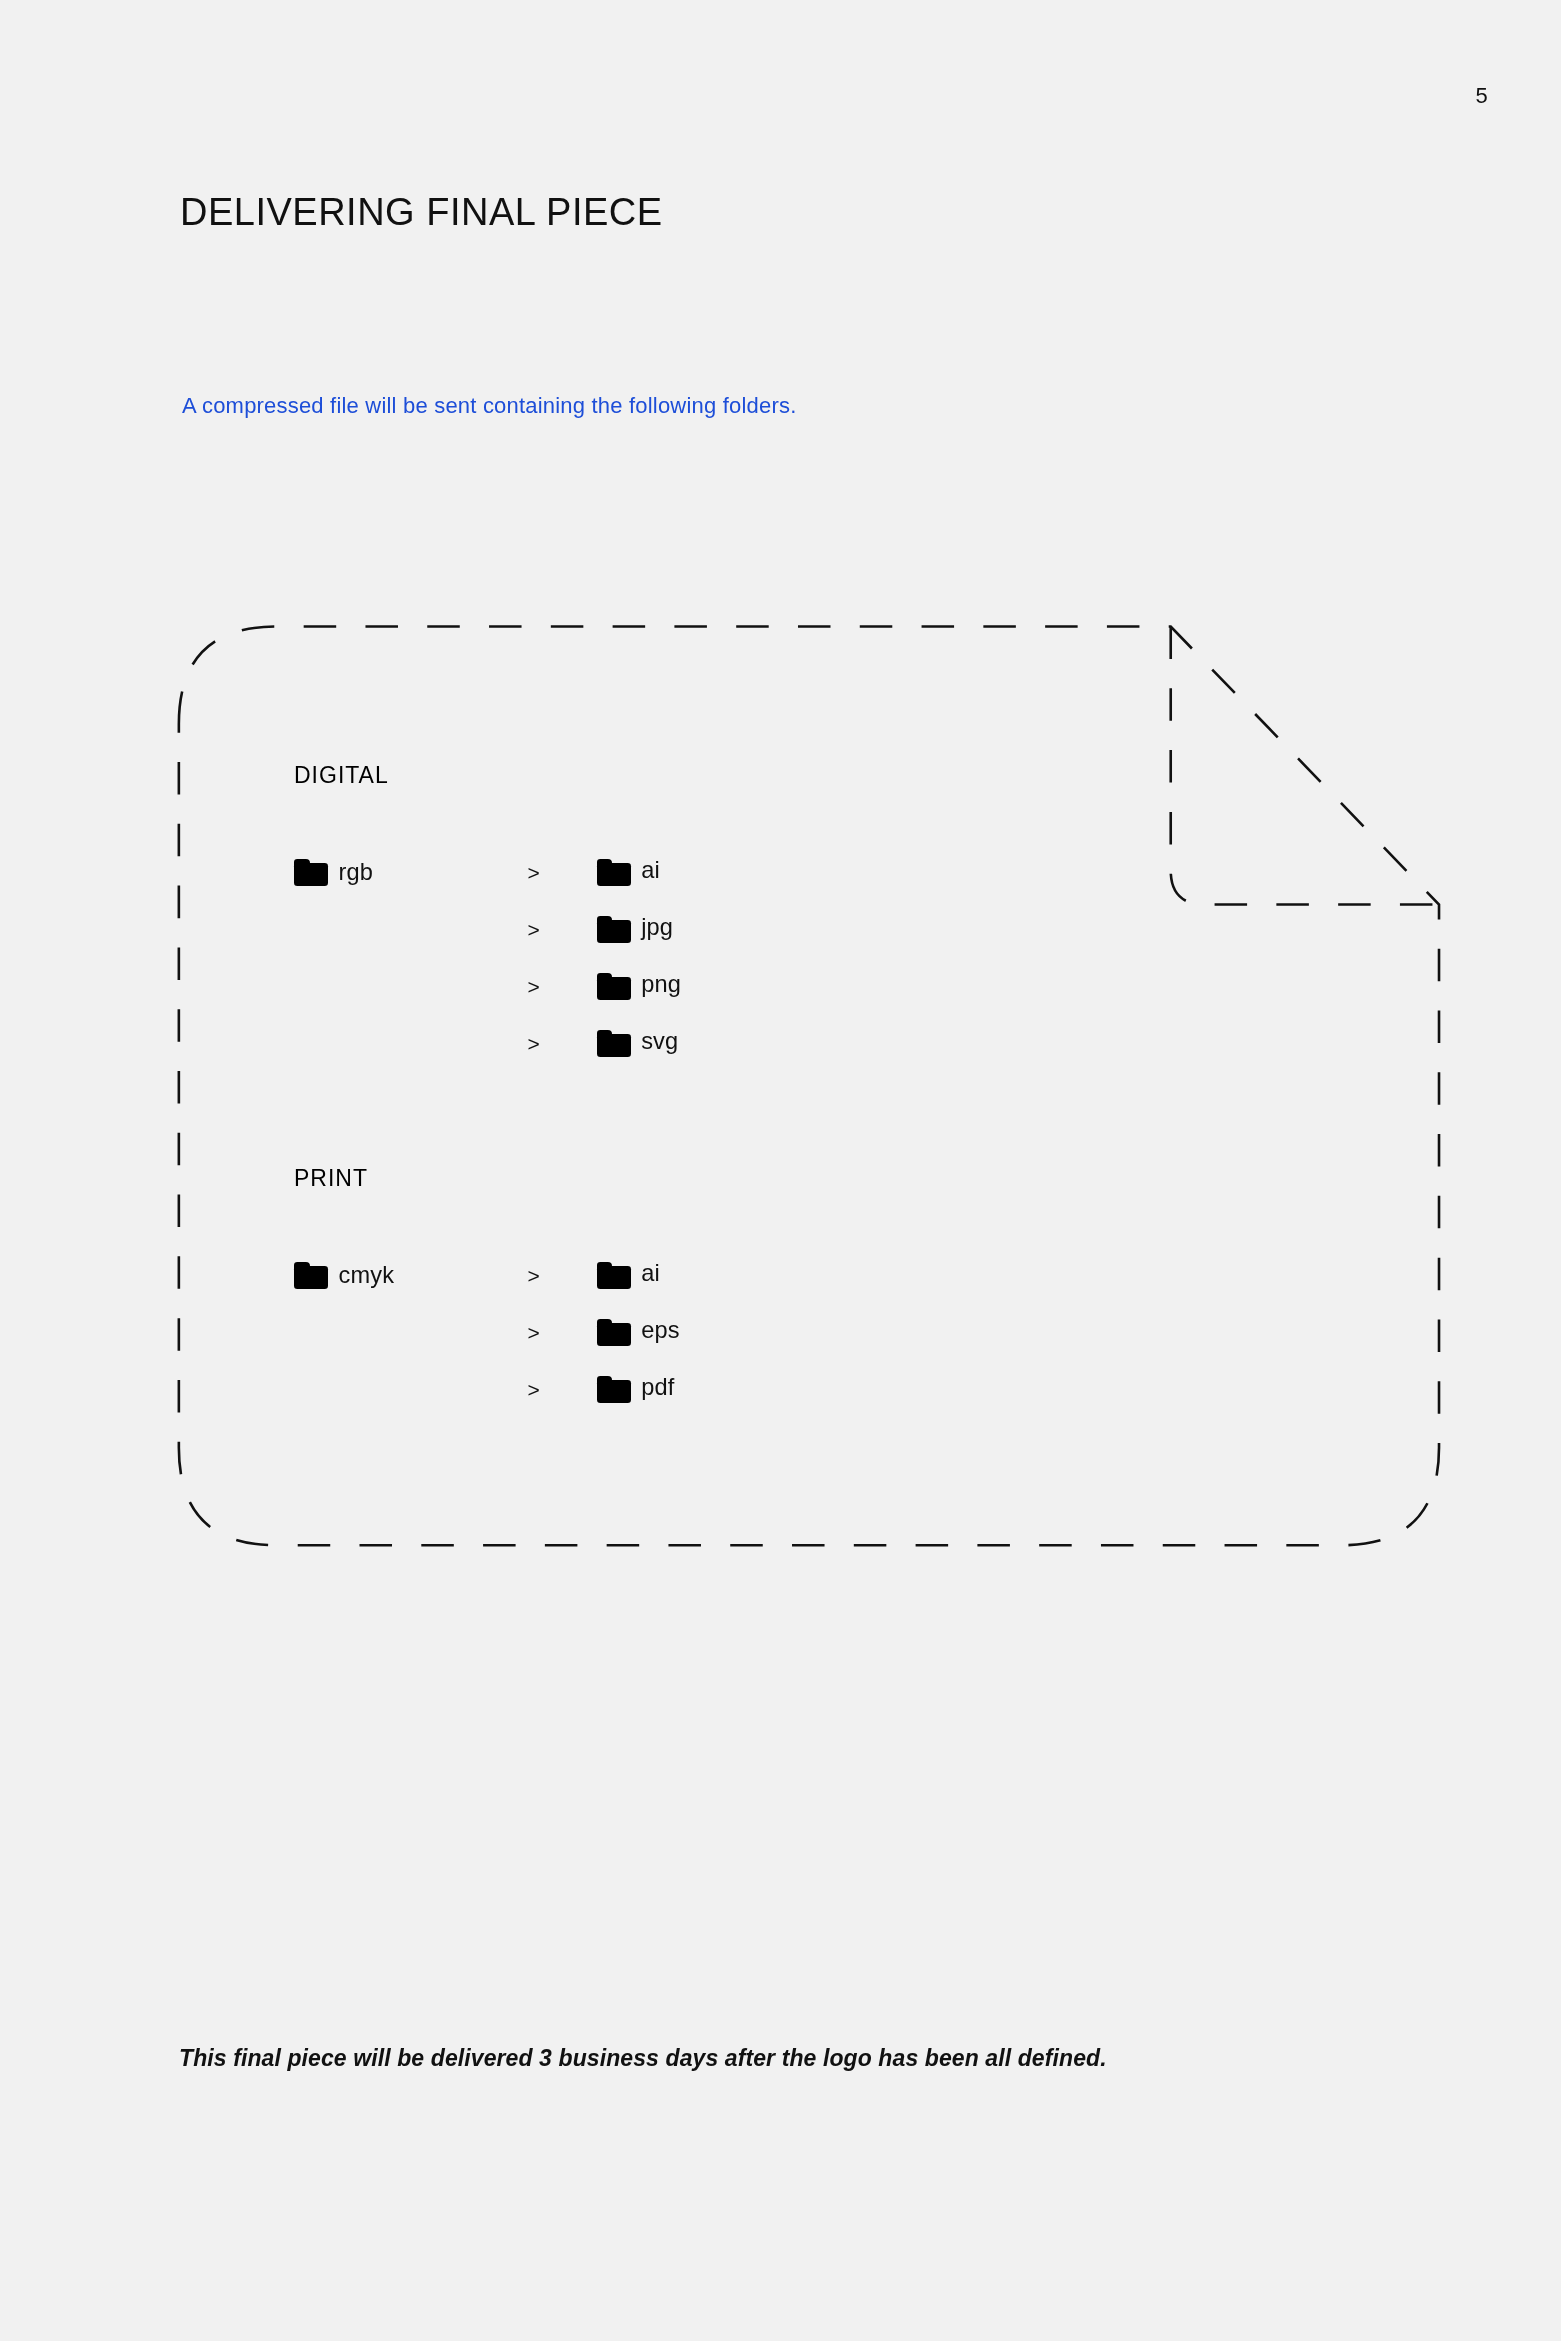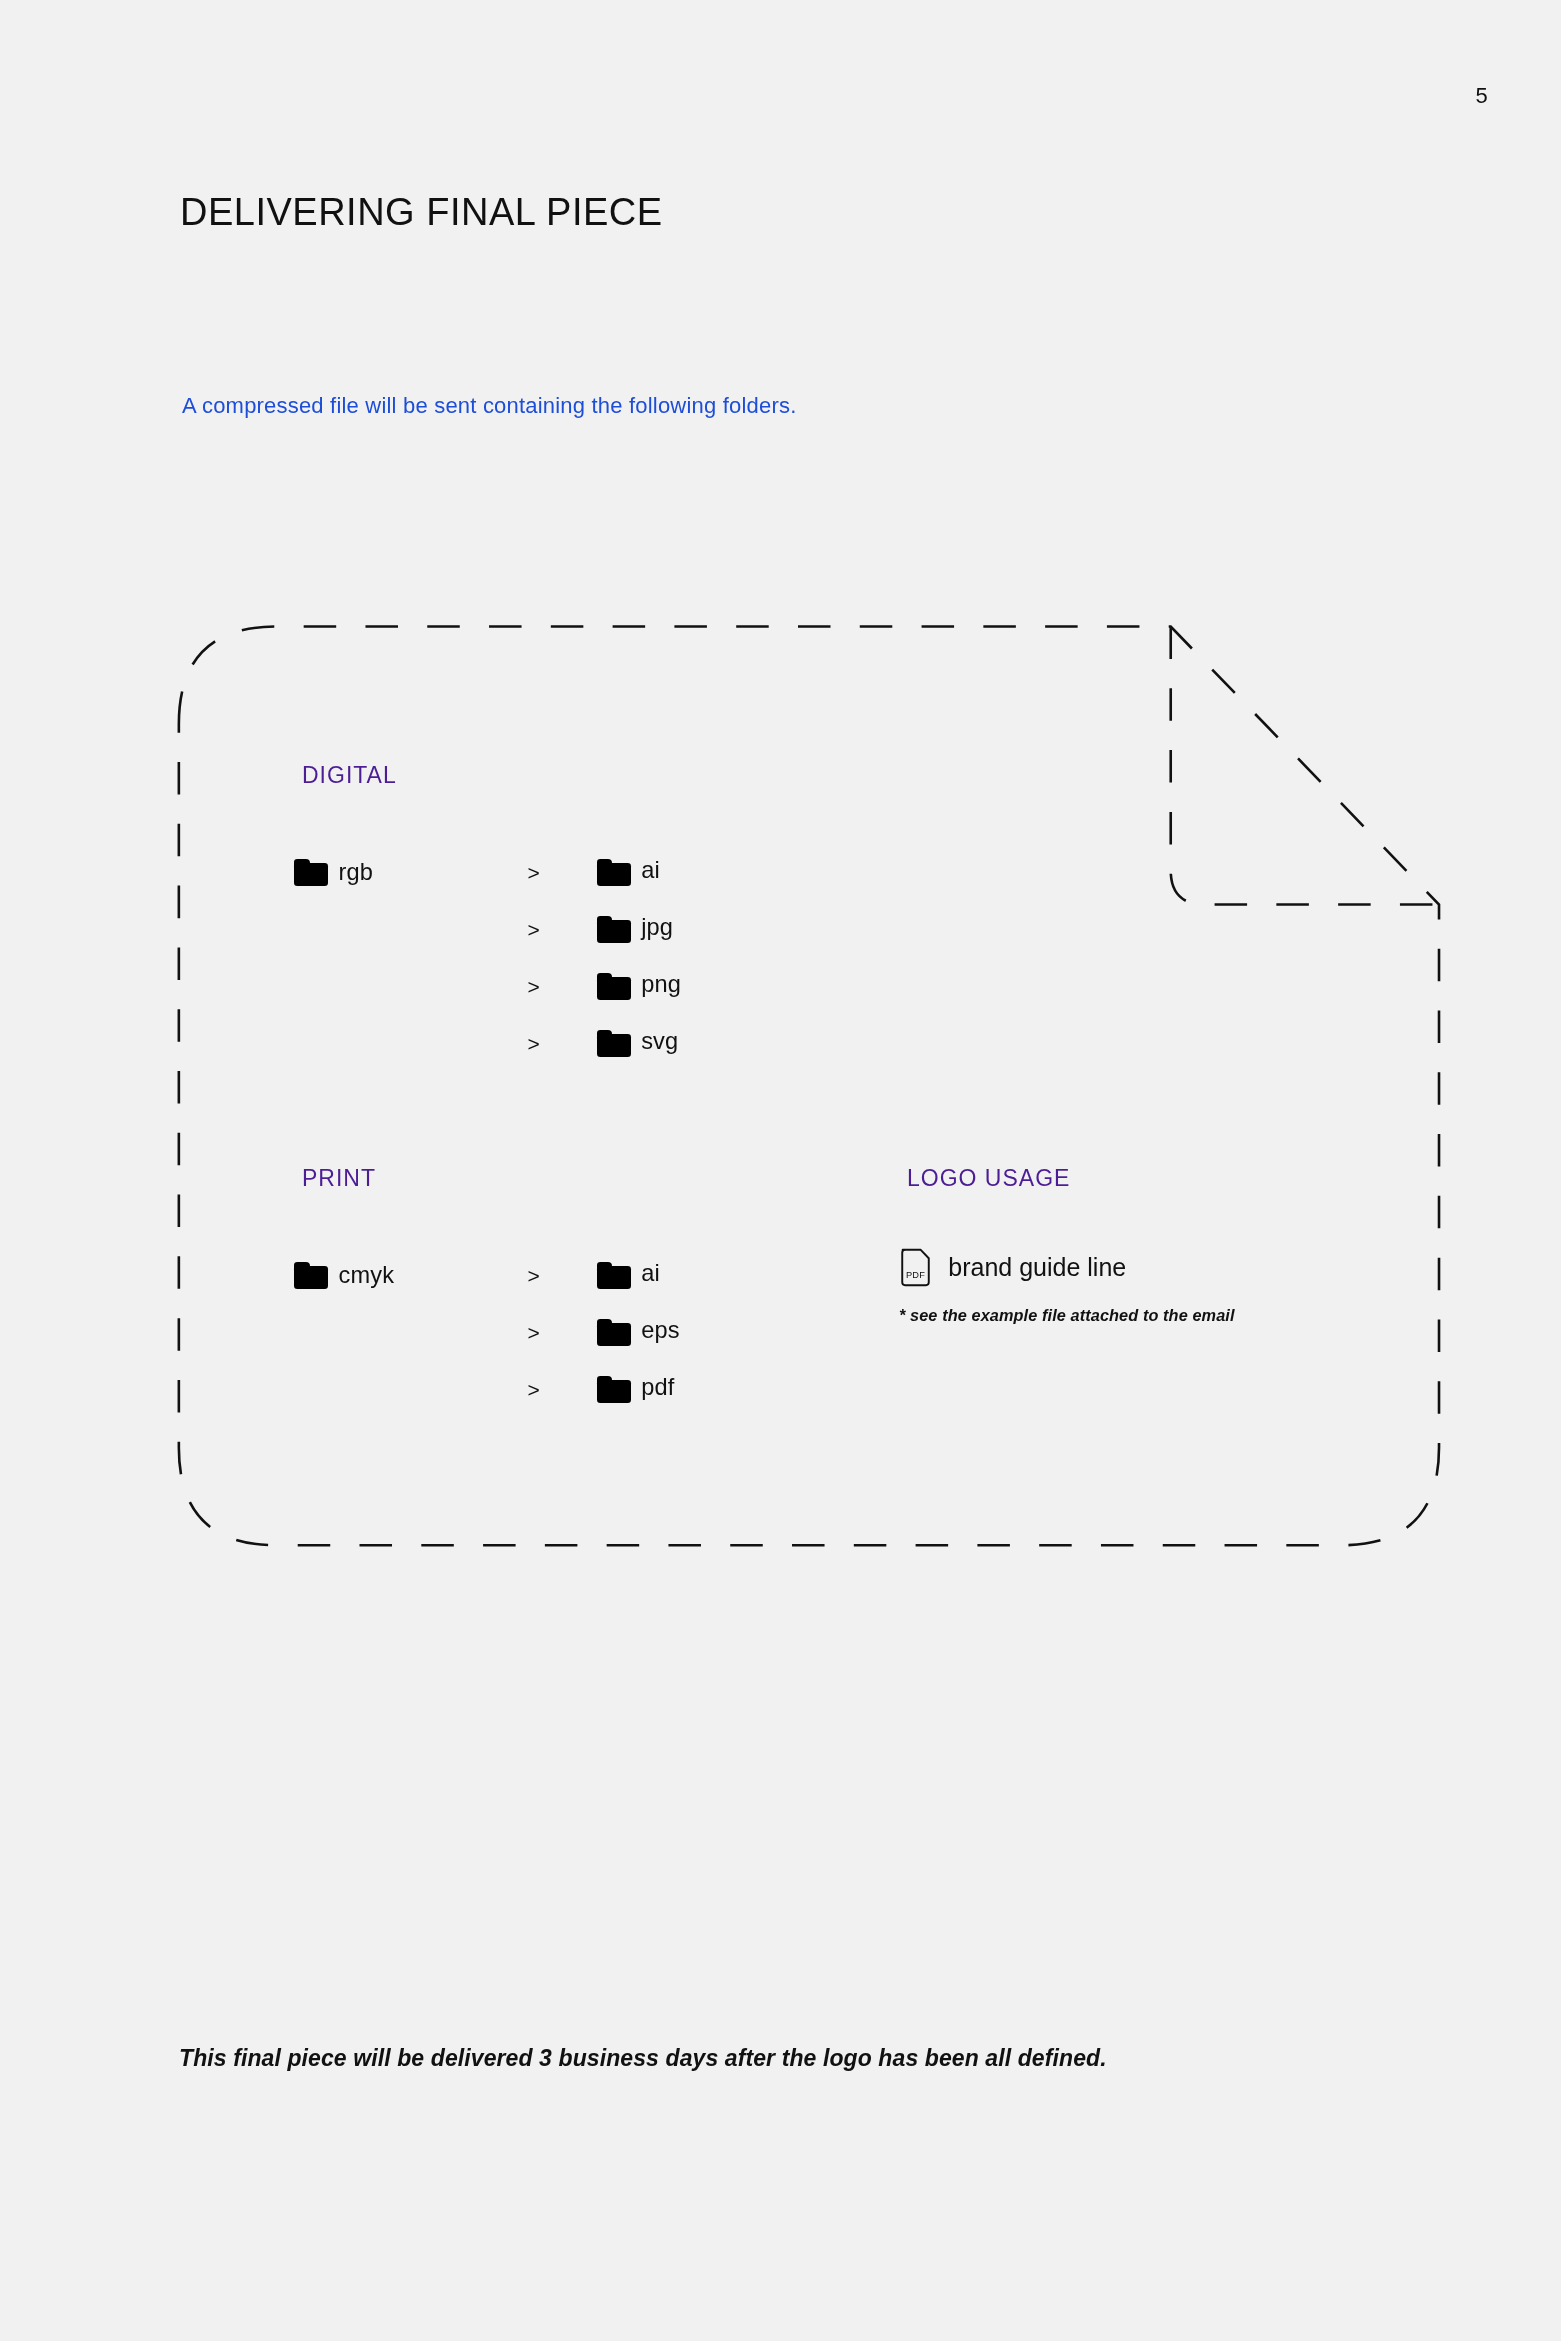--- a/index.html
+++ b/index.html
@@ -82,23 +82,23 @@
     position: absolute;
   }
   .section-digital { left: 115px; top: 138px; }
   .section-print   { left: 115px; top: 541px; }
   .section-logo    { left: 720px; top: 541px; }
 
   .section-heading {
     font-size: 23px;
     letter-spacing: 1px;
     line-height: 1;
-    color: #4c1d95;
-    white-space: nowrap;
-    margin: 0 0 0 8px;
+    color: #000000;
+    white-space: nowrap;
+    margin: 0 0 0 0;
   }
 
   .tree {
     position: relative;
     margin-top: 57px;
   }
 
   .tree-row {
     display: flex;
     align-items: center;
@@ -343,32 +343,17 @@
             <span class="ftab"></span>
               <span class="fbody"></span>
           </span>
           <span class="node-label">pdf</span>
         </div>
       </div>
 
     </div>
   </div>
 
-  <div class="section section-logo">
-    <div class="section-heading">LOGO USAGE</div>
-
-    <div class="pdf-row">
-      <span class="pdf-icon">
-        <svg width="33" height="41" viewBox="0 0 40 51" xmlns="http://www.w3.org/2000/svg">
-          <path d="M 4 3.5 L 26.5 3.5 L 36.5 14 L 36.5 44 Q 36.5 47.5 33 47.5 L 7 47.5 Q 3.5 47.5 3.5 44 L 3.5 7 Q 3.5 3.5 7 3.5 Z" fill="none" stroke="#111111" stroke-width="2.4" stroke-linejoin="round"></path>
-          <text x="20" y="39" font-family="Liberation Sans, sans-serif" font-size="11.5" fill="#111111" text-anchor="middle" letter-spacing="0.2">PDF</text>
-        </svg>
-      </span>
-      <span class="pdf-label">brand guide line</span>
-    </div>
-
-    <div class="logo-note">* see the example file attached to the email</div>
-  </div>
 
 </div>
 
 <div class="footer-caption">This final piece will be delivered 3 business days after the logo has been all defined.</div>
 
 
 </body></html>

